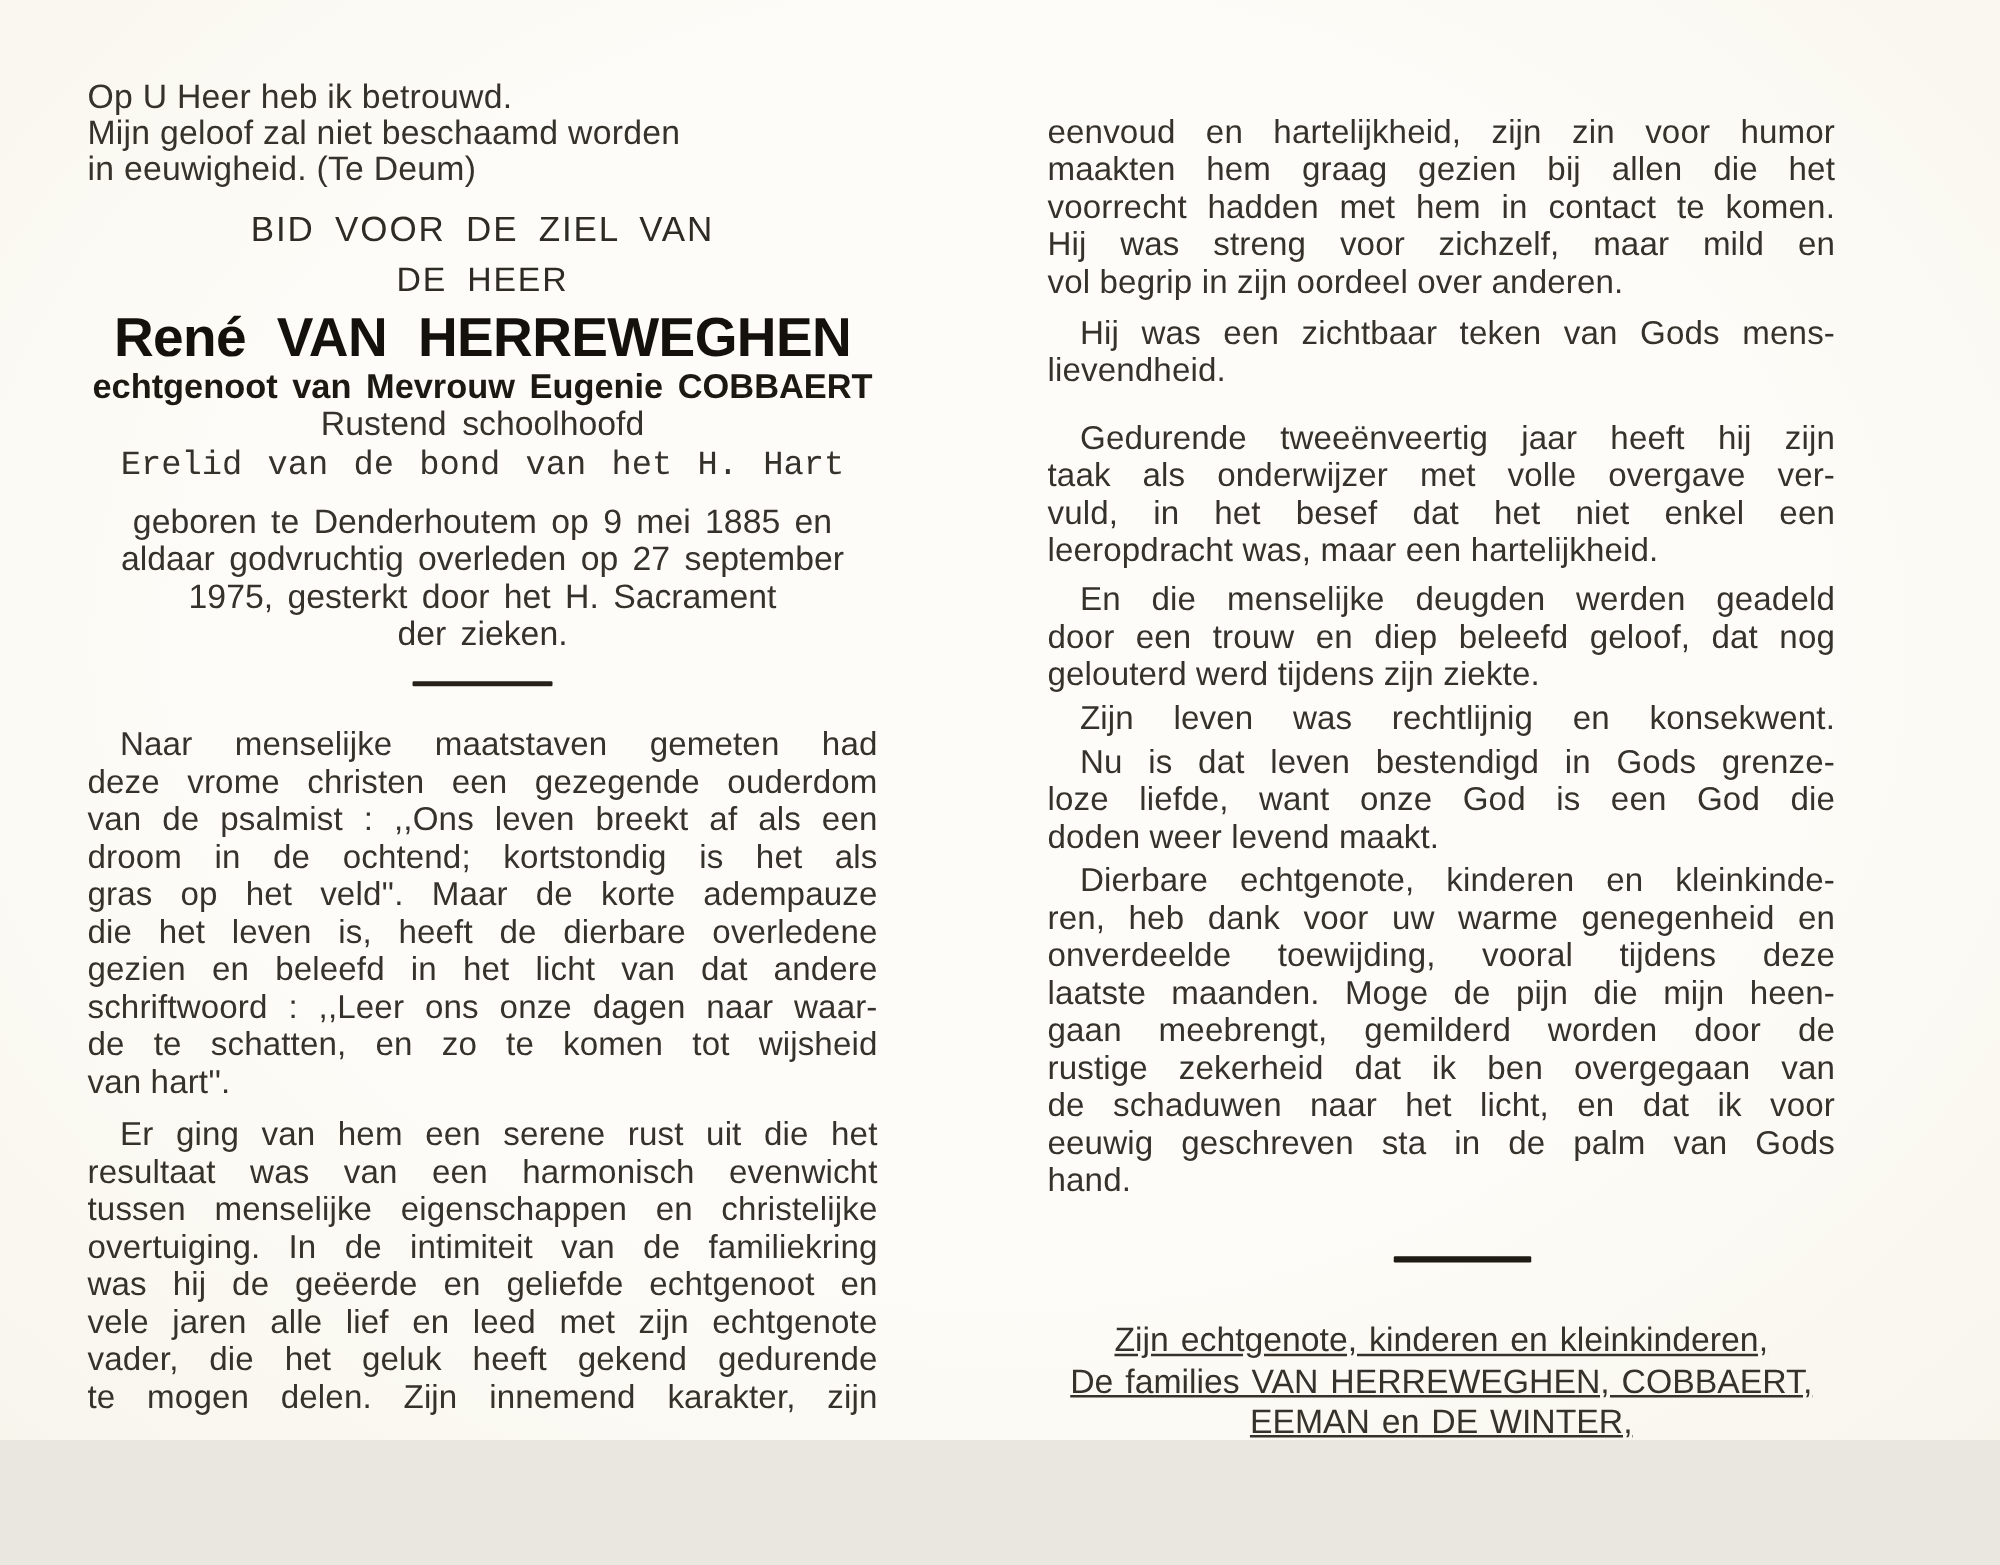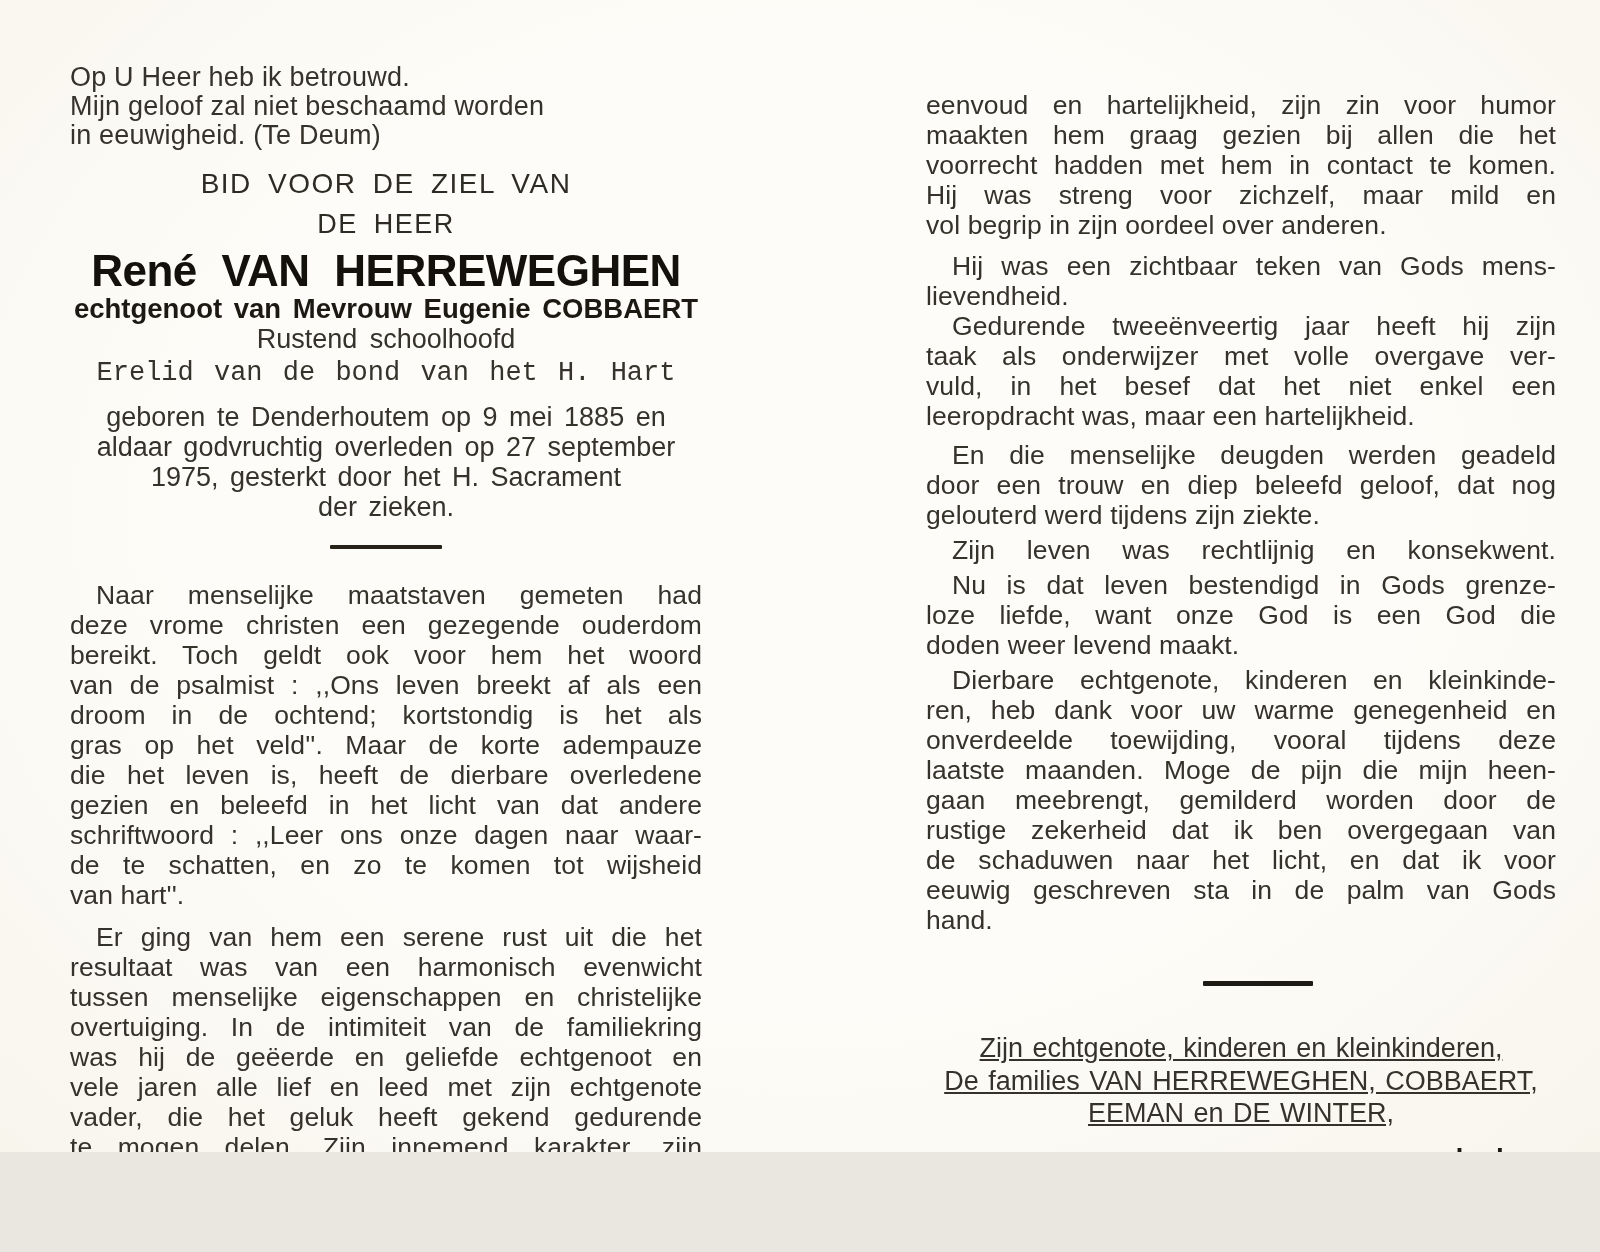--- a/index.html
+++ b/index.html
@@ -4,21 +4,21 @@
 <style>
   html,body{margin:0;padding:0;background:#e9e7e0;}
   .page{
     position:relative;width:1600px;height:1152px;overflow:hidden;
     background:radial-gradient(ellipse at 50% 45%, #fdfcf8 55%, #f7f5ec 100%);
     font-family:"Liberation Sans","DejaVu Sans",sans-serif;
     color:#35322b;
   }
   .col{position:absolute;top:0;}
   .col-left{left:70px;width:632px;}
-  .col-right{left:926px;width:630px;}
+  .col-right{left:838px;width:630px;}
 
   .quote{margin-top:63px;}
   .qline{font-size:27px;line-height:29px;text-align:left;letter-spacing:0.2px;}
 
   .bid{margin-top:19px;text-align:center;font-size:28px;line-height:30px;letter-spacing:1.5px;word-spacing:7px;color:#2e2b24;}
   .deheer{margin-top:10px;text-align:center;font-size:27px;line-height:30px;letter-spacing:1.5px;word-spacing:7px;color:#2e2b24;}
   .name{margin-top:9px;text-align:center;font-size:44px;line-height:46px;font-weight:bold;letter-spacing:-0.5px;word-spacing:13px;color:#14110c;}
   .spouse{text-align:center;font-size:27.5px;line-height:30px;font-weight:bold;word-spacing:4px;color:#1c1913;}
   .role{margin-top:0;text-align:center;font-size:27px;line-height:30px;word-spacing:5px;}
   .honor{margin-top:4px;text-align:center;font-size:27px;line-height:30px;word-spacing:4px;font-family:Liberation Mono, monospace;}
@@ -30,21 +30,21 @@
 
   .jline,.lline{font-size:26.5px;line-height:30px;letter-spacing:0.1px;}
   .jline{text-align:justify;text-align-last:justify;text-justify:inter-word;}
   .lline{text-align:left;}
   .indent{text-indent:26px;}
 
   .para1{margin-top:31px;}
   .para2{margin-top:12px;}
   .para3{margin-top:90px;}
   .para4{margin-top:11px;}
-  .para5{margin-top:0;}
+  .para5{margin-top:24px;}
   .para6{margin-top:9px;}
   .para7{margin-top:5px;}
   .para8{margin-top:5px;}
   .para9{margin-top:5px;}
 
   .closing{margin-top:46px;}
   .closeline{font-size:27px;line-height:32.5px;text-align:center;word-spacing:2px;text-decoration:underline;}
   .thanks{margin-top:13px;text-align:right;font-size:28px;line-height:32px;font-weight:bold;color:#1c1913;padding-right:4px;}
 </style>
 </head>
@@ -71,21 +71,20 @@
         <div class="cline">aldaar godvruchtig overleden op 27 september</div>
         <div class="cline">1975, gesterkt door het H. Sacrament</div>
         <div class="cline">der zieken.</div>
       </div>
 
     <div class="divider"></div>
 
     <div class="para para1">
         <div class="jline indent">Naar menselijke maatstaven gemeten had</div>
         <div class="jline">deze vrome christen een gezegende ouderdom</div>
-        <div class="jline">bereikt. Toch geldt ook voor hem het woord</div>
         <div class="jline">van de psalmist : ,,Ons leven breekt af als een</div>
         <div class="jline">droom in de ochtend; kortstondig is het als</div>
         <div class="jline">gras op het veld''. Maar de korte adempauze</div>
         <div class="jline">die het leven is, heeft de dierbare overledene</div>
         <div class="jline">gezien en beleefd in het licht van dat andere</div>
         <div class="jline">schriftwoord : ,,Leer ons onze dagen naar waar-</div>
         <div class="jline">de te schatten, en zo te komen tot wijsheid</div>
         <div class="lline">van hart''.</div>
       </div>
     <div class="para para2">

